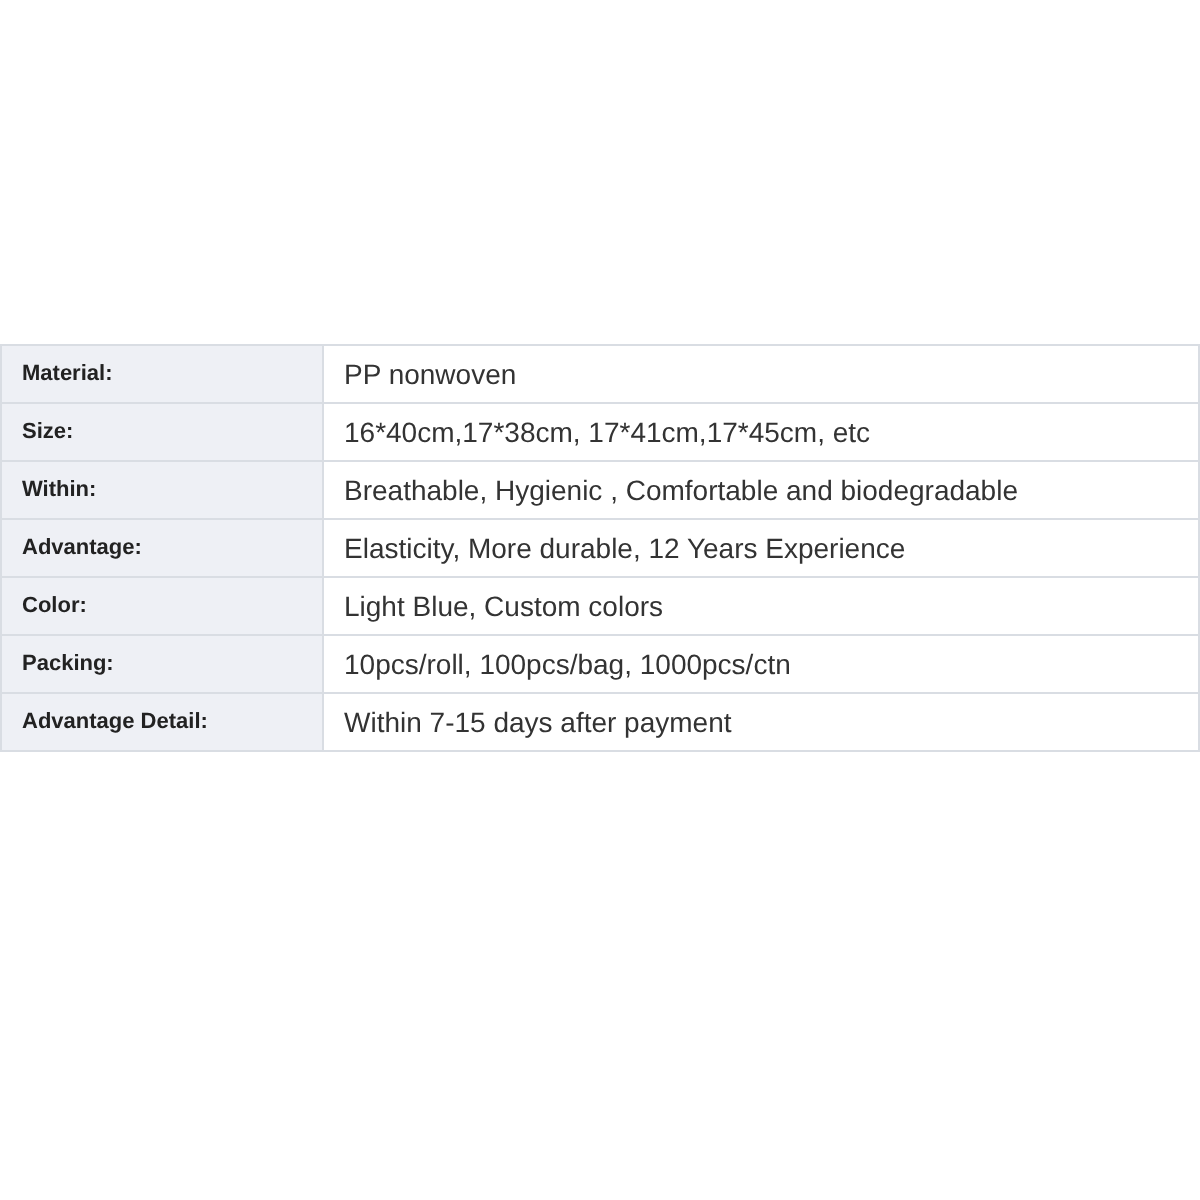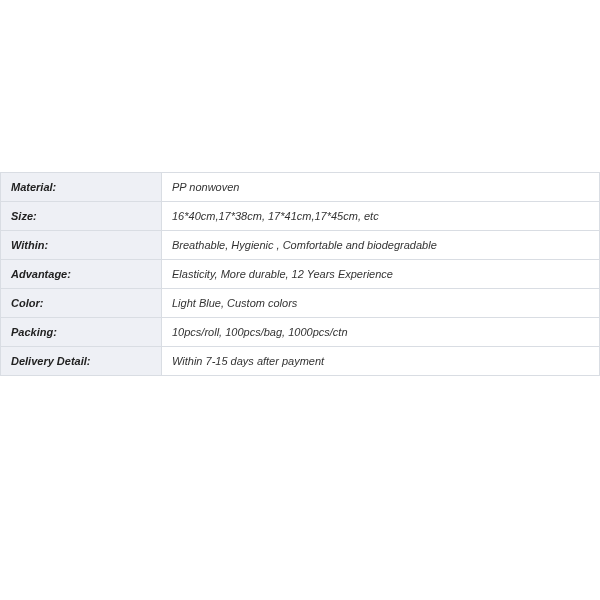--- a/index.html
+++ b/index.html
@@ -17,33 +17,32 @@
     position: relative;
     width: 600px;
     height: 600px;
     background: #ffffff;
   }
   .spec-table-wrap {
     position: absolute;
     top: 172px;
     left: 0;
     width: 508px;
-    font-style: italic;
   }
   table.spec-table {
     width: 600px;
     border-collapse: collapse;
     table-layout: fixed;
   }
   table.spec-table td {
     border: 1px solid #d9dde3;
     height: 28px;
     padding: 0 0 0 10px;
     vertical-align: middle;
-    font-size: 11px;
+    font-size: 14px;
     color: #333333;
     line-height: 14px;
     white-space: nowrap;
     overflow: hidden;
   }
   table.spec-table td.label-cell {
     width: 150px;
     background: #eef0f5;
     font-weight: bold;
     color: #222222;
@@ -82,19 +81,19 @@
         </tr>
         <tr>
           <td class="label-cell">Color:</td>
           <td class="value-cell">Light Blue, Custom colors</td>
         </tr>
         <tr>
           <td class="label-cell">Packing:</td>
           <td class="value-cell">10pcs/roll, 100pcs/bag, 1000pcs/ctn</td>
         </tr>
         <tr>
-          <td class="label-cell">Delivery Detail:</td>
+          <td class="label-cell">Advantage Detail:</td>
           <td class="value-cell">Within 7-15 days after payment</td>
         </tr>
       </tbody>
     </table>
   </div>
 </div>
 
 </body></html>

